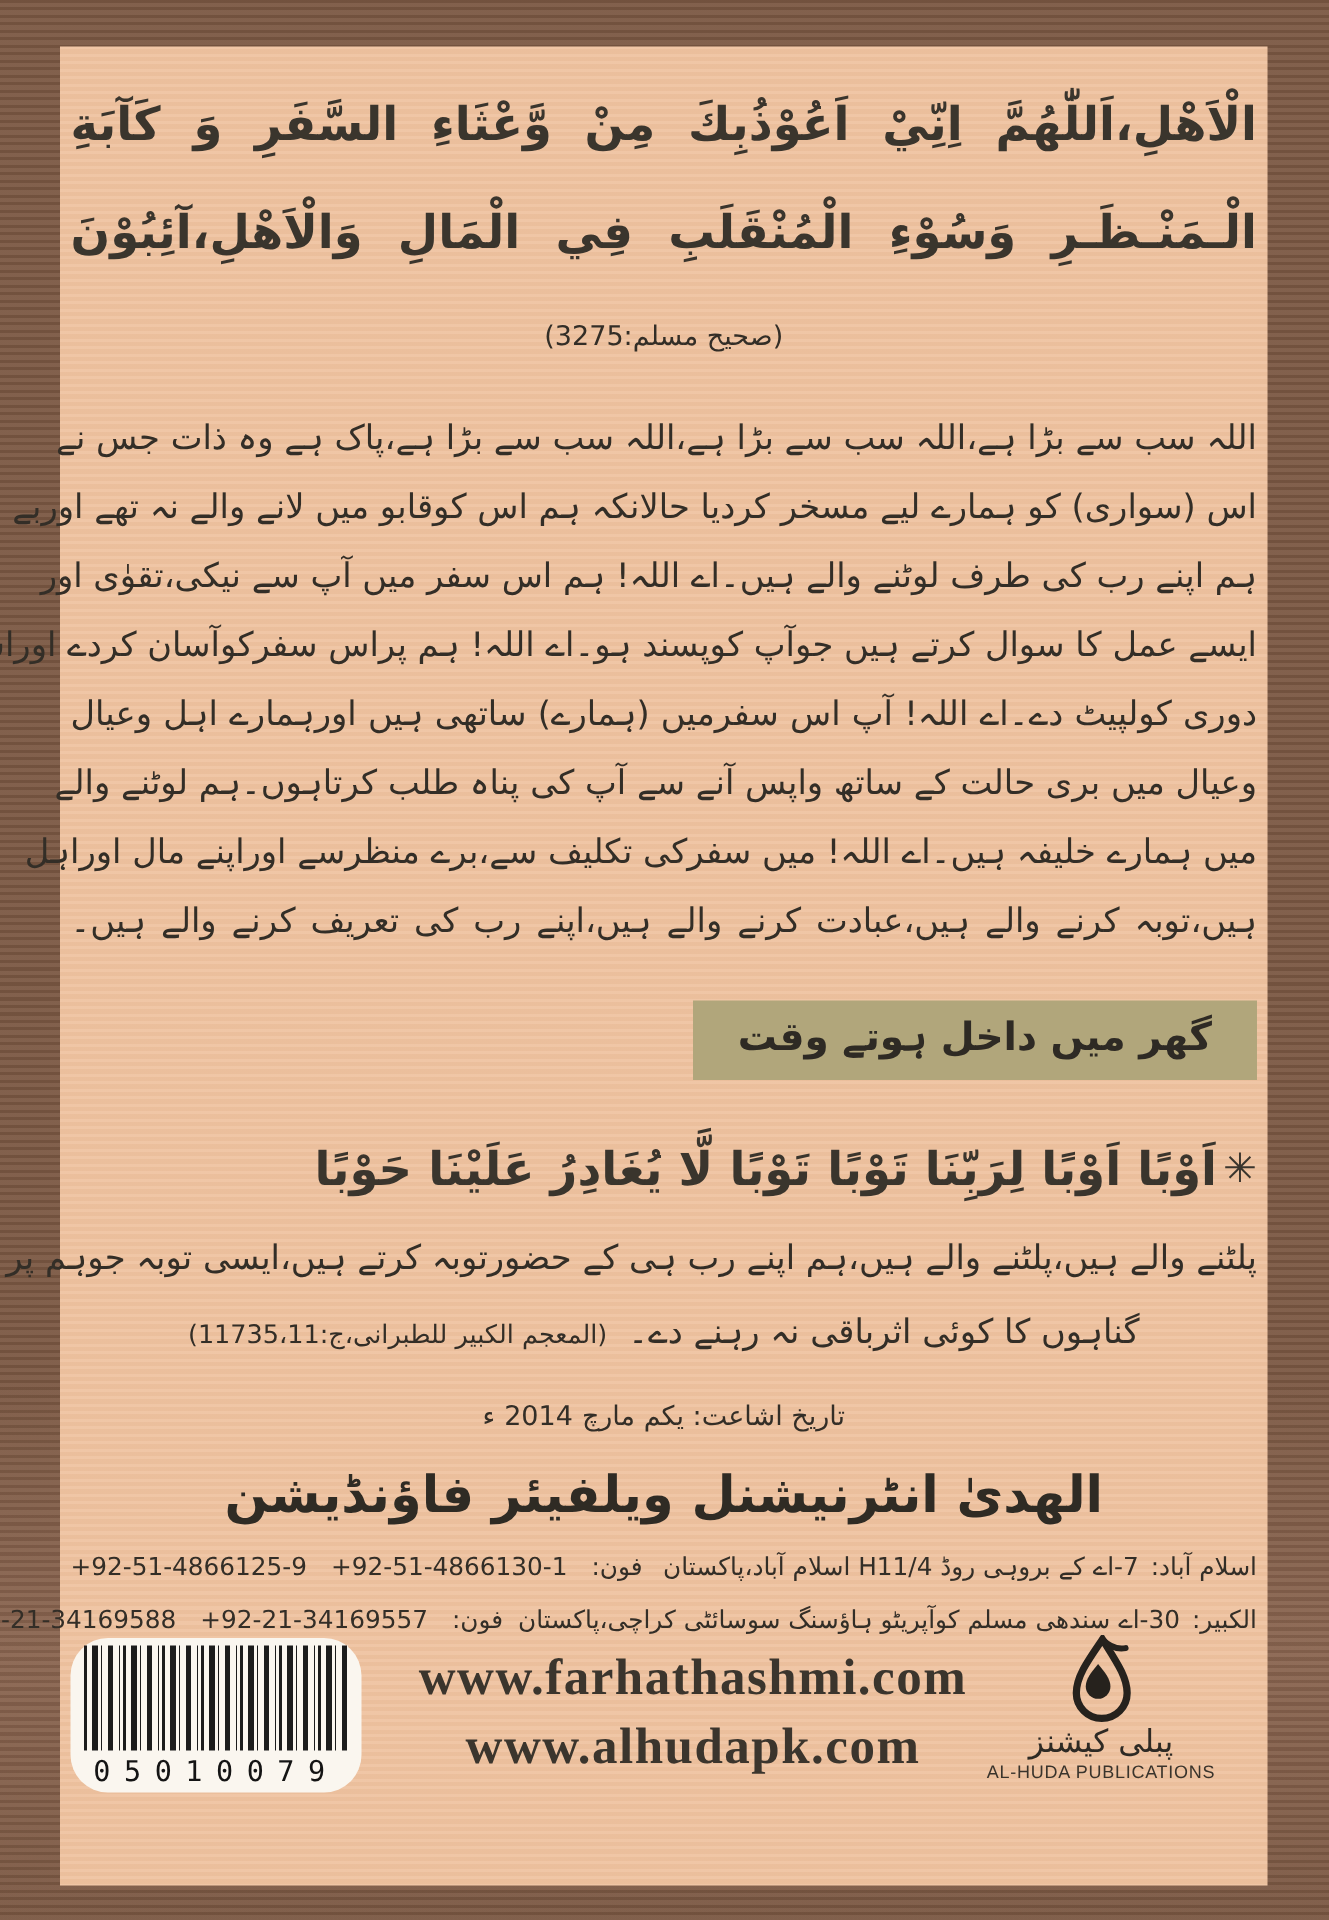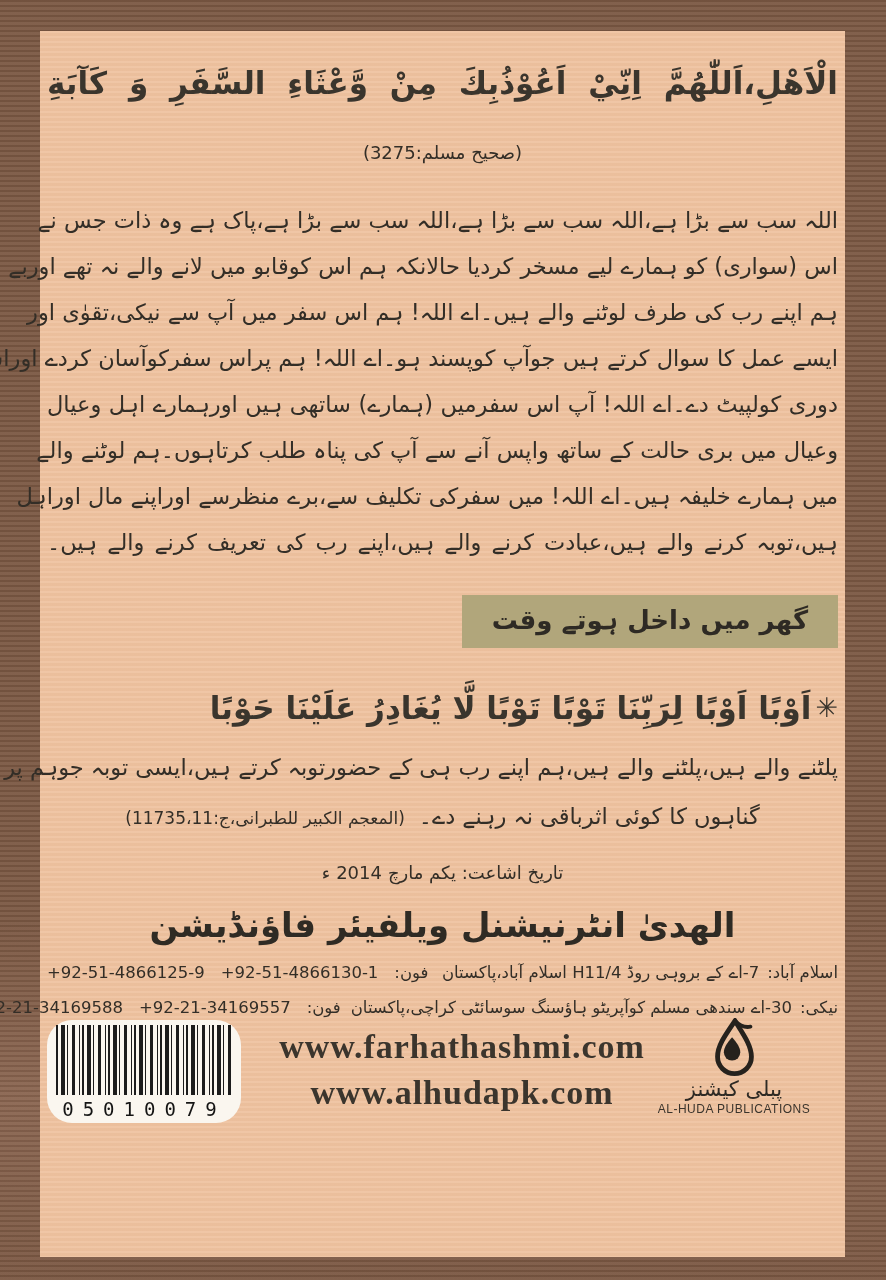--- a/index.html
+++ b/index.html
@@ -105,20 +105,21 @@
   }
 </style>
 </head>
 <body>
 
 <div class="frame">
   <div class="page">
 
     <div>
       <div class="ar-line">الْاَهْلِ،اَللّٰهُمَّ اِنِّيْ اَعُوْذُبِكَ مِنْ وَّعْثَاءِ السَّفَرِ وَ كَآبَةِ</div>
+      <div class="ar-line">الْـمَنْـظَـرِ وَسُوْءِ الْمُنْقَلَبِ فِي الْمَالِ وَالْاَهْلِ،آئِبُوْنَ</div>
       <div class="ar-line3">
         <span class="cite">(صحيح مسلم:3275)</span>
       </div>
     </div>
 
     <div class="para">
       <div class="ur-line">اللہ سب سے بڑا ہے،اللہ سب سے بڑا ہے،اللہ سب سے بڑا ہے،پاک ہے وہ ذات جس نے</div>
       <div class="ur-line">اس (سواری) کو ہمارے لیے مسخر کردیا حالانکہ ہم اس کوقابو میں لانے والے نہ تھے اوربے شک</div>
       <div class="ur-line">ہم اپنے رب کی طرف لوٹنے والے ہیں۔اے اللہ! ہم اس سفر میں آپ سے نیکی،تقوٰی اور</div>
       <div class="ur-line">ایسے عمل کا سوال کرتے ہیں جوآپ کوپسند ہو۔اے اللہ! ہم پراس سفرکوآسان کردے اوراس کی</div>
@@ -158,21 +159,21 @@
         <span>7-اے کے بروہی روڈ H11/4 اسلام آباد،پاکستان</span>
       </span>
       <span class="cgroup phones">
         <span>فون:</span>
         <span dir="ltr">+92-51-4866130-1</span>
         <span dir="ltr">+92-51-4866125-9</span>
       </span>
     </div>
     <div class="contact">
       <span class="cgroup">
-        <span>نیکی:</span>
+        <span>الكبير:</span>
         <span>30-اے سندھی مسلم کوآپریٹو ہاؤسنگ سوسائٹی کراچی،پاکستان</span>
       </span>
       <span class="cgroup phones">
         <span>فون:</span>
         <span dir="ltr">+92-21-34169557</span>
         <span dir="ltr">+92-21-34169588</span>
       </span>
     </div>
 
     <div class="footer">

